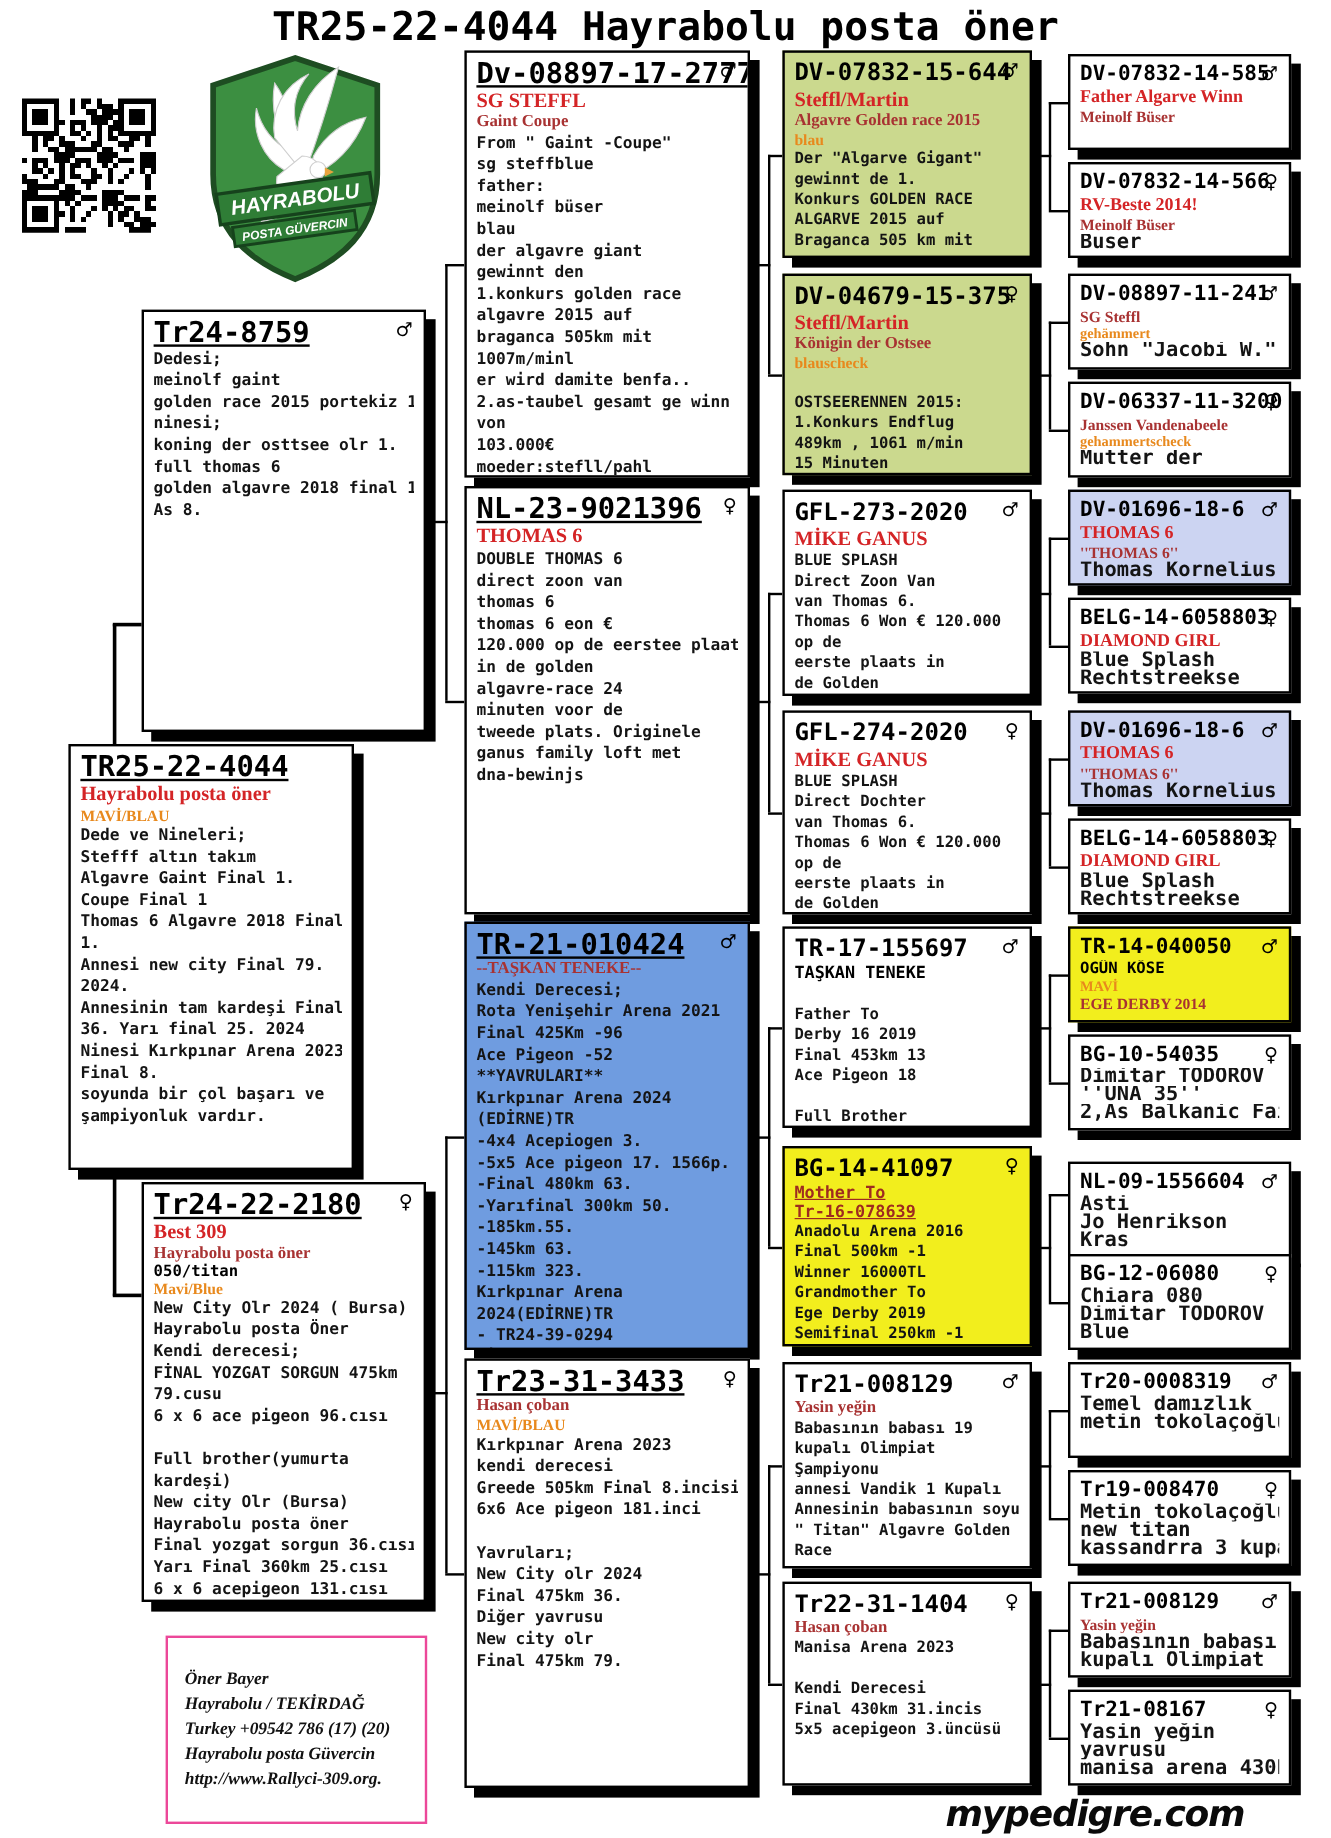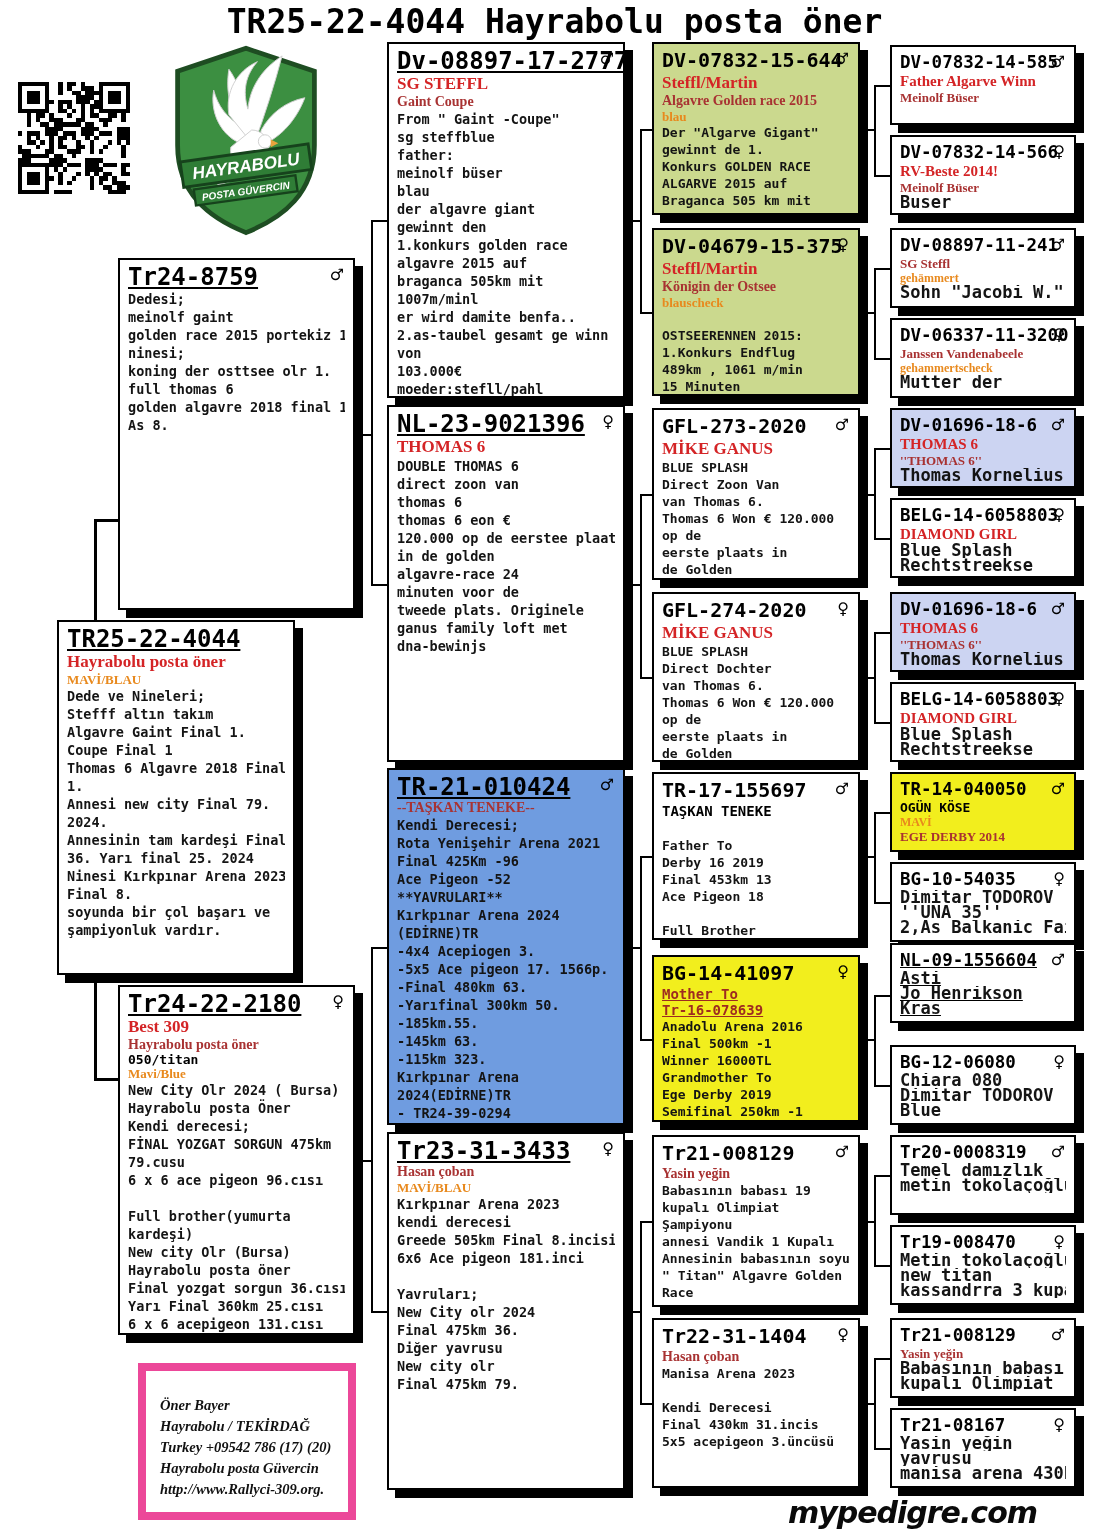--- a/index.html
+++ b/index.html
@@ -40,21 +40,21 @@
   .sz-b .ln-b{font-size:13px;line-height:17px;}
   .sz-c .ln-b{font-size:17px;line-height:15px;}
   .bg-green{background:#cbd98e;}
   .bg-blue{background:#6f9ce0;}
   .bg-lavender{background:#ccd4f2;}
   .bg-yellow{background:#f2ee1d;}
   
   .cline{position:absolute;background:#000;z-index:0;}
   
   #footer-box{position:absolute;left:138px;top:1363px;width:218px;height:157px;
-      border:8px solid #ec4899;box-sizing:border-box;padding:24px 0 0 14px;background:#fff;}
+      border:2px solid #ec4899;box-sizing:border-box;padding:24px 0 0 14px;background:#fff;}
   #footer-box .fl{font-family:"Liberation Serif", serif;font-weight:bold;font-style:italic;
       font-size:14.5px;line-height:21px;color:#111;white-space:nowrap;}
   
   #watermark{position:absolute;right:72px;bottom:2px;font-family:"DejaVu Sans", sans-serif;
       font-weight:bold;font-style:italic;font-size:30px;color:#0a0a0a;letter-spacing:-1px;}
   #qr{position:absolute;left:18px;top:82px;width:112px;height:112px;}
   #logo{position:absolute;left:170px;top:40px;width:152px;height:200px;}
 </style>
 </head>
 <body>
@@ -608,21 +608,21 @@
         <div class="ln ln-o">MAVİ</div>
         <div class="ln ln-d">EGE DERBY 2014</div>
       </div>
       <div class="box sz-c" style="left: 890px; top: 862px; width: 186px; height: 80px;">
         <div class="code-row">BG-10-54035</div>
         <span class="sex">♀</span>
         <div class="ln ln-b">Dimitar TODOROV</div>
         <div class="ln ln-b">''UNA 35''</div>
         <div class="ln ln-b">2,As Balkanic Fair</div>
       </div>
-      <div class="box sz-c" style="left: 890px; top: 943px; width: 186px; height: 80px; text-decoration: underline;">
+      <div class="box sz-c" style="left: 890px; top: 968px; width: 186px; height: 80px;">
         <div class="code-row">NL-09-1556604</div>
         <span class="sex">♂</span>
         <div class="ln ln-b">Asti</div>
         <div class="ln ln-b">Jo Henrikson</div>
         <div class="ln ln-b">Kras</div>
       </div>
       <div class="box sz-c" style="left: 890px; top: 1045px; width: 186px; height: 80px;">
         <div class="code-row">BG-12-06080</div>
         <span class="sex">♀</span>
         <div class="ln ln-b">Chiara 080</div>

